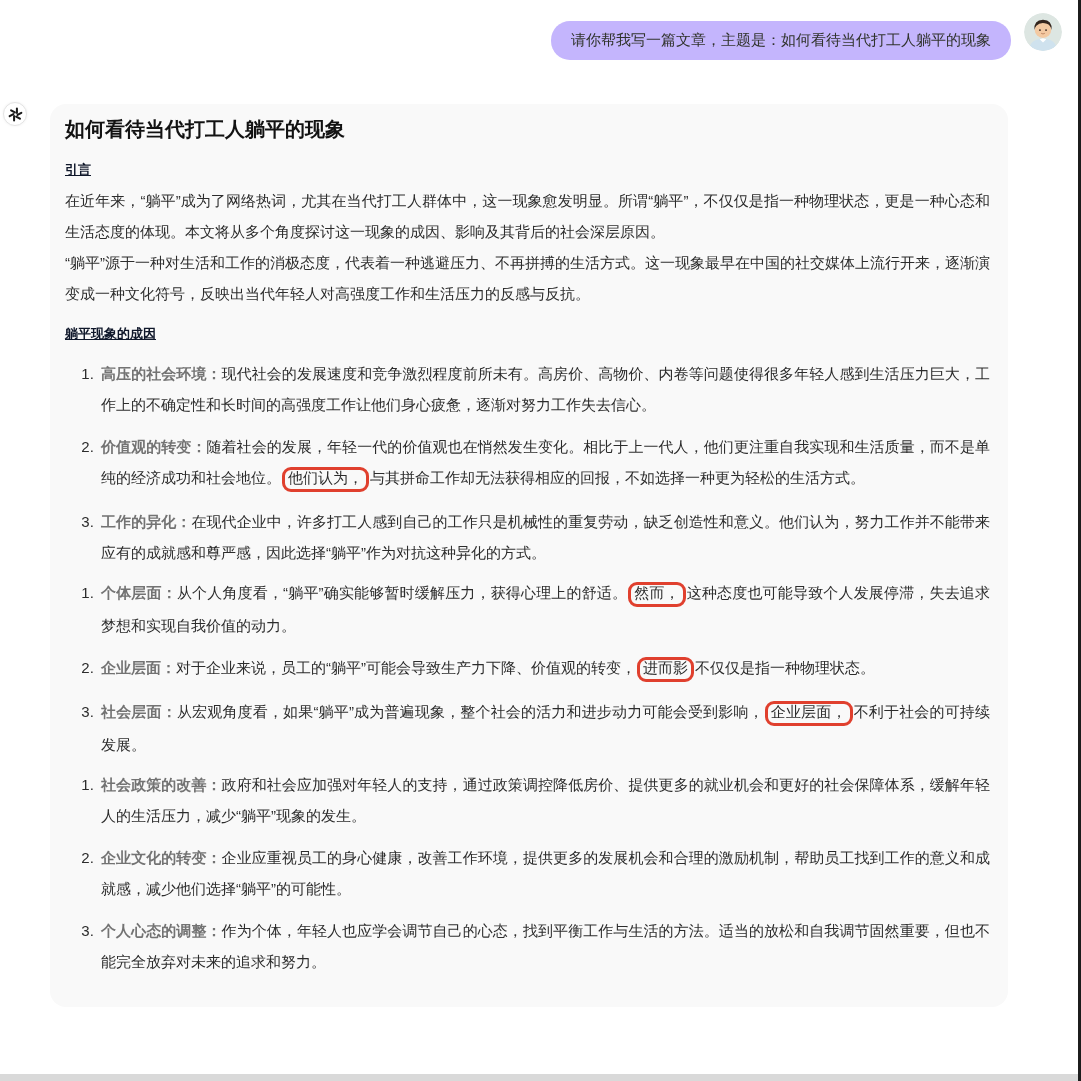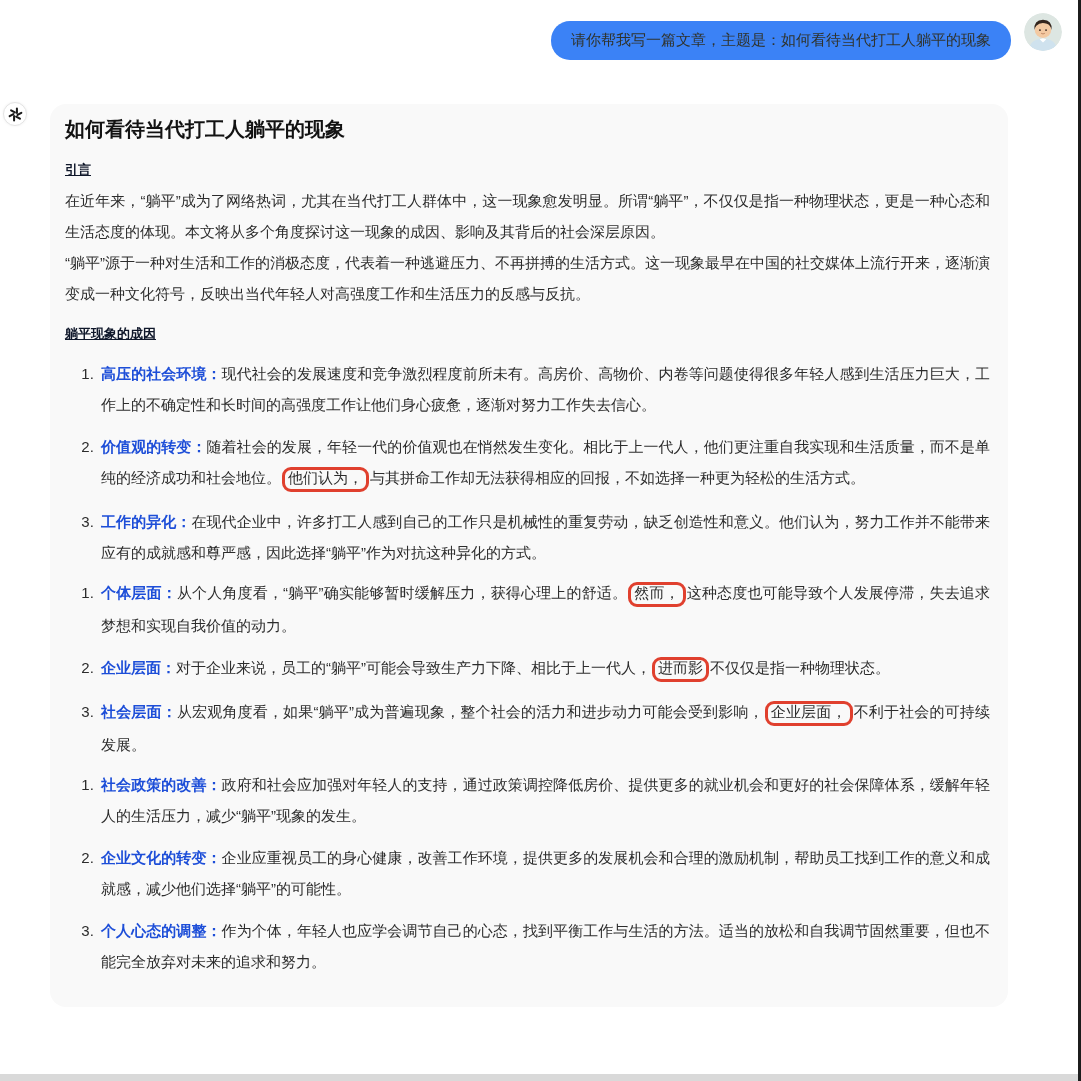--- a/index.html
+++ b/index.html
@@ -13,21 +13,21 @@
     color: #2b2b2b;
   }
   
   .user-row {
     display: flex;
     justify-content: flex-end;
     align-items: flex-start;
     padding: 13px 19px 0 0;
   }
   .user-bubble {
-    background: #3b82f6;
+    background: #c4b5fd;
     border-radius: 19px;
     padding: 9px 20px 10px;
     font-size: 15px;
     line-height: 20px;
     color: #30332c;
     margin-top: 8px;
     max-width: 760px;
     white-space: nowrap;
   }
   .avatar {
@@ -88,21 +88,21 @@
     padding-left: 33px;
     font-size: 15px;
     line-height: 31px;
   }
   .card li {
     margin-bottom: 11px;
     padding-left: 3px;
     text-align: justify;
   }
   .card li:last-child { margin-bottom: 0; }
-  .card li strong { color: #1d4ed8; font-weight: 700; }
+  .card li strong { color: #737373; font-weight: 700; }
   .hl {
     border: 3px solid #e0402e;
     border-radius: 9px;
     padding: 1px 3px;
     margin: 0 1px;
     font-family: Liberation Mono, monospace;
   }
   
   .edge-right {
     position: absolute;
@@ -169,21 +169,21 @@
 
     <h2>躺平现象的成因</h2>
     <ol>
       <li><strong>高压的社会环境：</strong><span>现代社会的发展速度和竞争激烈程度前所未有。高房价、高物价、内卷等问题使得很多年轻人感到生活压力巨大，工作上的不确定性和长时间的高强度工作让他们身心疲惫，逐渐对努力工作失去信心。</span></li>
       <li><strong>价值观的转变：</strong><span>随着社会的发展，年轻一代的价值观也在悄然发生变化。相比于上一代人，他们更注重自我实现和生活质量，而不是单纯的经济成功和社会地位。</span><span class="hl">他们认为，</span><span>与其拼命工作却无法获得相应的回报，不如选择一种更为轻松的生活方式。</span></li>
       <li><strong>工作的异化：</strong><span>在现代企业中，许多打工人感到自己的工作只是机械性的重复劳动，缺乏创造性和意义。他们认为，努力工作并不能带来应有的成就感和尊严感，因此选择“躺平”作为对抗这种异化的方式。</span></li>
     </ol>
 
     <ol>
       <li><strong>个体层面：</strong><span>从个人角度看，“躺平”确实能够暂时缓解压力，获得心理上的舒适。</span><span class="hl">然而，</span><span>这种态度也可能导致个人发展停滞，失去追求梦想和实现自我价值的动力。</span></li>
-      <li><strong>企业层面：</strong><span>对于企业来说，员工的“躺平”可能会导致生产力下降、相比于上一代人，</span><span class="hl">进而影</span><span>不仅仅是指一种物理状态。</span></li>
+      <li><strong>企业层面：</strong><span>对于企业来说，员工的“躺平”可能会导致生产力下降、价值观的转变，</span><span class="hl">进而影</span><span>不仅仅是指一种物理状态。</span></li>
       <li><strong>社会层面：</strong><span>从宏观角度看，如果“躺平”成为普遍现象，整个社会的活力和进步动力可能会受到影响，</span><span class="hl">企业层面，</span><span>不利于社会的可持续发展。</span></li>
     </ol>
 
     <ol>
       <li><strong>社会政策的改善：</strong><span>政府和社会应加强对年轻人的支持，通过政策调控降低房价、提供更多的就业机会和更好的社会保障体系，缓解年轻人的生活压力，减少“躺平”现象的发生。</span></li>
       <li><strong>企业文化的转变：</strong><span>企业应重视员工的身心健康，改善工作环境，提供更多的发展机会和合理的激励机制，帮助员工找到工作的意义和成就感，减少他们选择“躺平”的可能性。</span></li>
       <li><strong>个人心态的调整：</strong><span>作为个体，年轻人也应学会调节自己的心态，找到平衡工作与生活的方法。适当的放松和自我调节固然重要，但也不能完全放弃对未来的追求和努力。</span></li>
     </ol>
   </div>
 </div>

